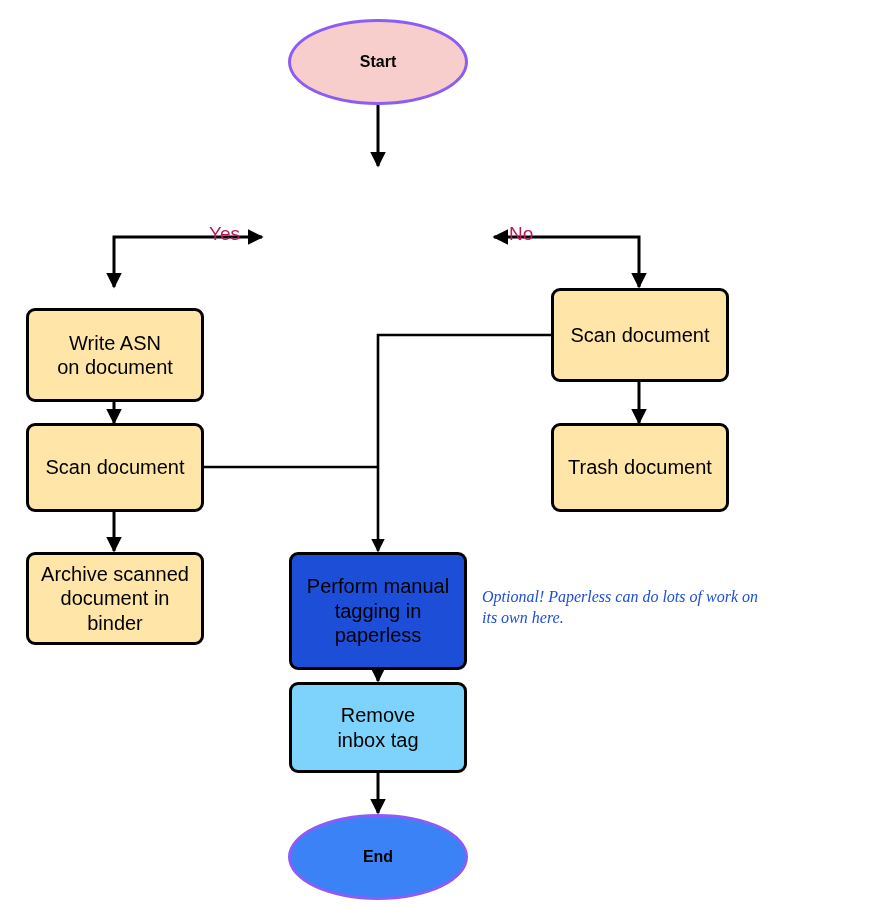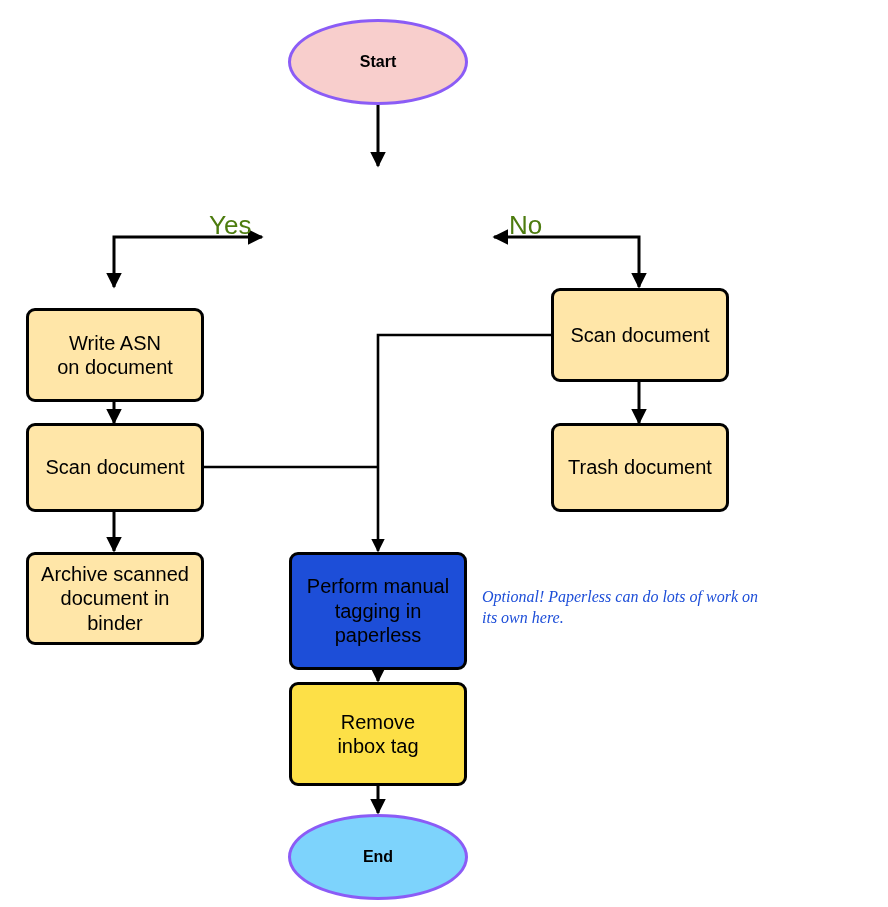--- a/index.html
+++ b/index.html
@@ -62,23 +62,24 @@
   .node-decision .node-text {
     position: relative;
     z-index: 2;
   }
   .node-text {
     white-space: pre-line;
     padding: 0 6px;
   }
   .edge-label {
     position: absolute;
-    font-size: 26px;
-    color: #4d7c0f;
+    font-size: 19px;
+    color: #be185d;
     white-space: nowrap;
+    margin-top: 13px;
   }
   .annotation {
     position: absolute;
     font-size: 16px;
     font-style: italic;
     color: #1d4ed8;
     line-height: 1.32;
     white-space: pre-line;
     font-family: Liberation Serif, serif;
   }
@@ -147,25 +148,25 @@
   <div class="node node-process" style="left:551px; top:423px; width:178px; height:89px; background:#ffe6a8;">
     <span class="node-text">Trash document</span>
   </div>
 
   <div class="node node-process" style="left:289px; top:552px; width:178px; height:118px; background:#1d4ed8;">
     <span class="node-text">Perform manual
 tagging in
 paperless</span>
   </div>
 
-  <div class="node node-process" style="left:289px; top:682px; width:178px; height:104px; background:#fde047;">
+  <div class="node node-process" style="left:289px; top:682px; width:178px; height:91px; background:#7dd3fc;">
     <span class="node-text">Remove
 inbox tag</span>
   </div>
 
-  <div class="node node-terminator" style="left:288px; top:814px; width:180px; height:86px; background:#7dd3fc;">
+  <div class="node node-terminator" style="left:288px; top:814px; width:180px; height:86px; background:#3b82f6;">
     <span class="node-text">End</span>
   </div>
 
   <div class="annotation" style="left:482px; top:586px; width:400px;">Optional! Paperless can do lots of work on
 its own here.</div>
 
 </div>
 
 </body></html>

